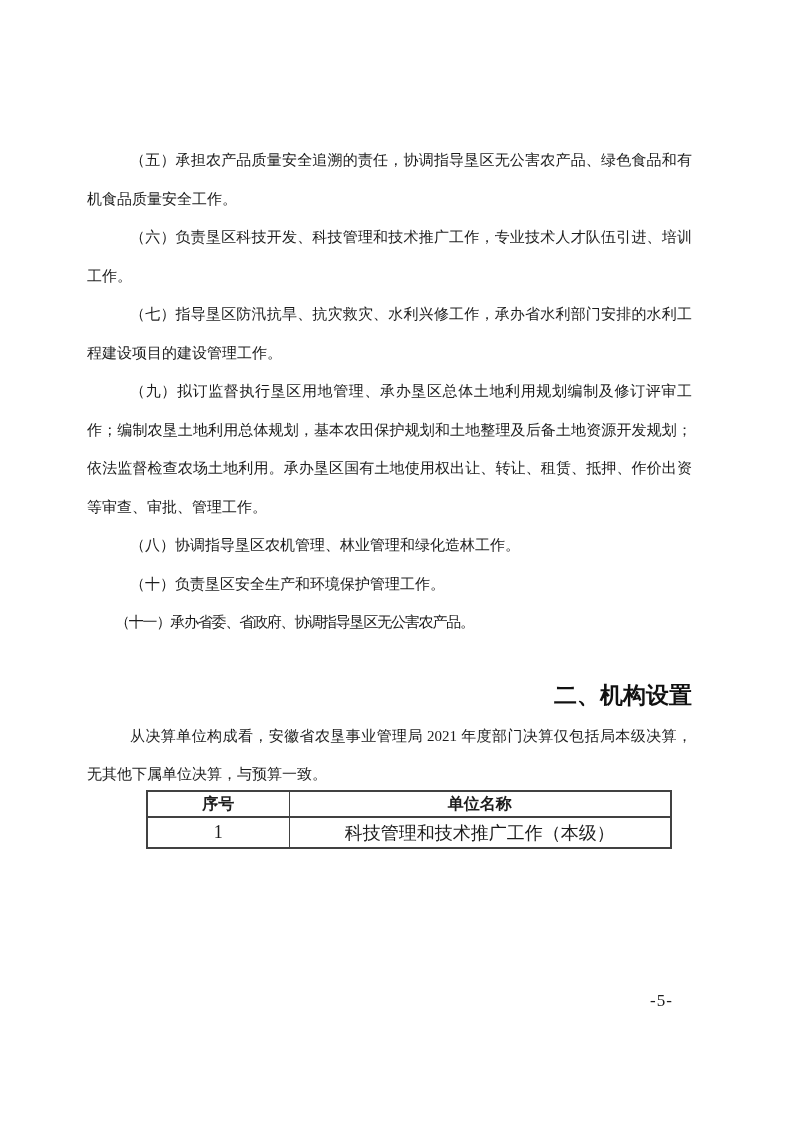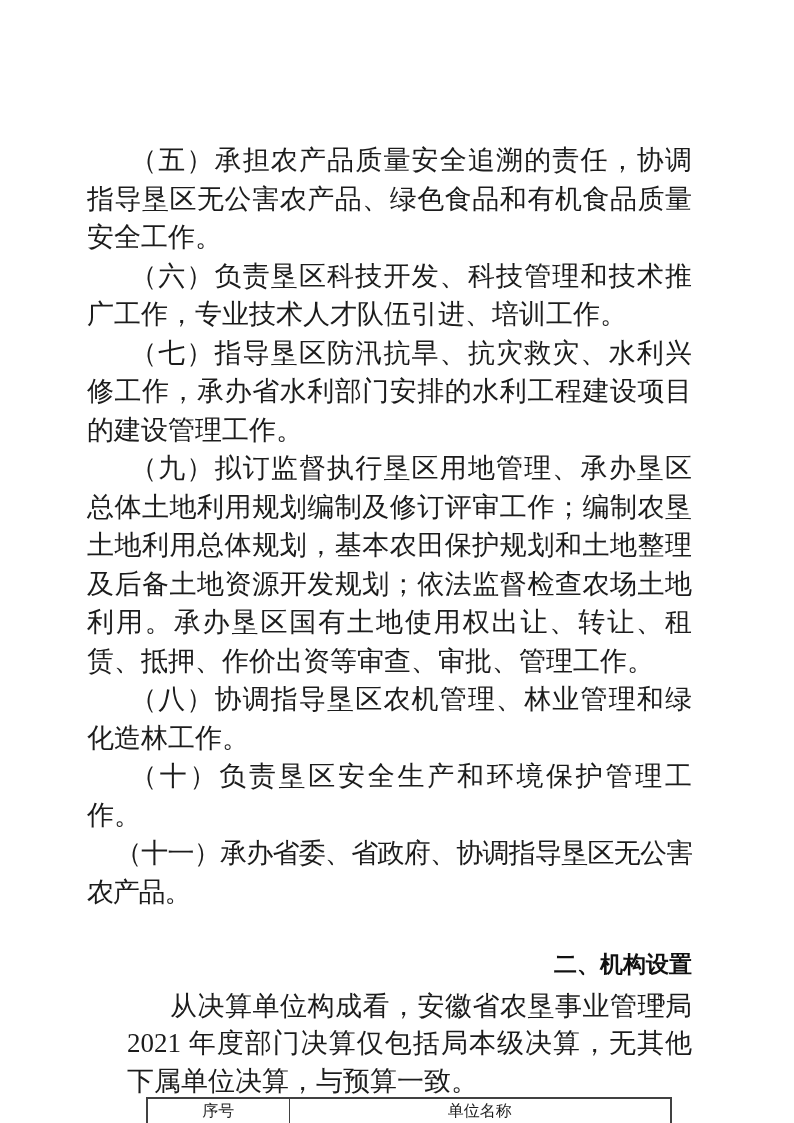--- a/index.html
+++ b/index.html
@@ -17,34 +17,33 @@
     color: #1c1c1c;
   }
   .content {
     position: absolute;
     left: 87px;
     top: 141px;
     width: 605px;
   }
   .para {
     margin: 0;
-    font-size: 27px;
+    font-size: 15px;
     line-height: 38.5px;
     text-align: justify;
     text-indent: 43px;
     letter-spacing: 0;
     word-break: break-all;
   }
   .para.tight {
     letter-spacing: -1.2px;
     text-indent: 28px;
   }
   .para.sec2 {
     line-height: 37.5px;
-    margin-left: 40px;
   }
   .heading {
     margin: 34px 0 4px 0;
     font-size: 23px;
     line-height: 38.5px;
     font-family: "Liberation Sans", "DejaVu Sans", sans-serif;
     font-weight: bold;
     text-indent: 50px;
     color: #111111;
     text-align: right;
@@ -63,20 +62,21 @@
     vertical-align: middle;
     padding: 0;
     font-weight: normal;
     overflow: hidden;
     white-space: nowrap;
   }
   .units-table th {
     height: 24px;
     font-size: 16px;
     border-bottom: 2px solid #414141;
+    font-weight: bold;
   }
   .units-table td {
     height: 29px;
     font-size: 18px;
   }
   .col-seq { width: 142px; }
   .page-number {
     position: absolute;
     left: 650px;
     top: 991px;

